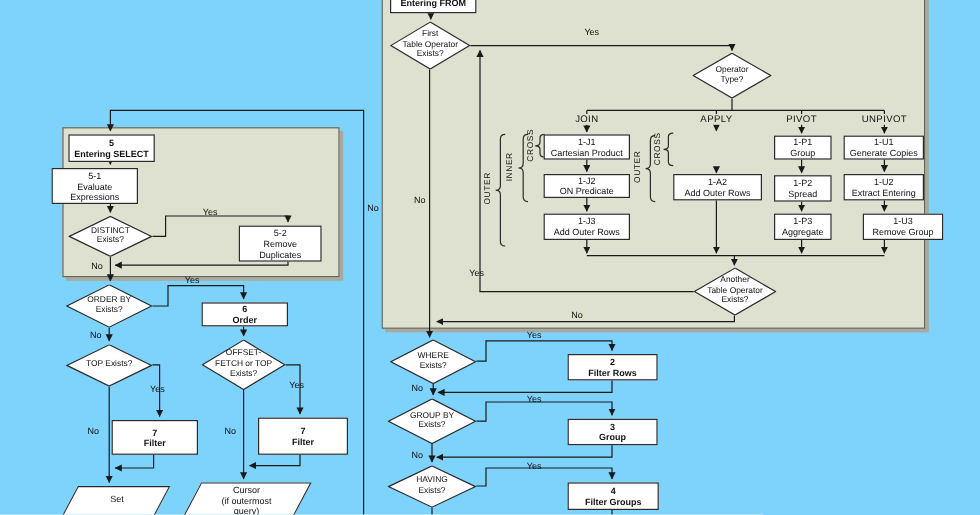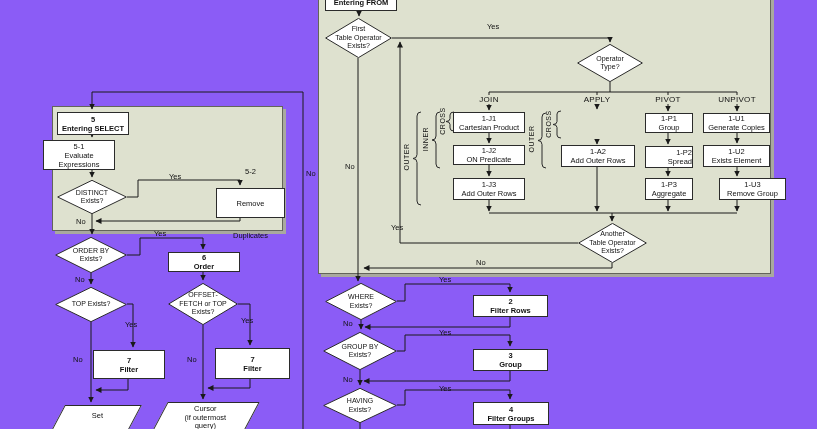--- a/index.html
+++ b/index.html
@@ -1,16 +1,16 @@
 <!DOCTYPE html>
 <html><head>
 <meta charset="utf-8">
 <style>
   html,body{margin:0;padding:0;background:#fff;}
-  #stage{position:relative;width:817px;height:429px;overflow:hidden;background:#8b5cf6;
+  #stage{position:relative;width:817px;height:429px;overflow:hidden;background:#7dd3fc;
          font-family:"Liberation Sans","DejaVu Sans",sans-serif;color:#111;}
   .region{position:absolute;background:#dee1cf;border:1px solid #63645a;box-shadow:3px 3px 0 #a9a99f;}
   #lines{position:absolute;left:0;top:0;z-index:2;}
   .pbox{position:absolute;z-index:3;background:#fff;border:1px solid #2b2b2b;
         display:flex;flex-direction:column;align-items:center;justify-content:center;
         font-size:7.5px;line-height:9px;text-align:center;}
   .pbox.bold{font-weight:bold;}
   .diamond{position:absolute;z-index:3;display:flex;align-items:center;justify-content:center;
         font-size:7px;line-height:8.5px;text-align:center;}
   .diamond .dshape{position:absolute;left:0;top:0;width:100%;height:100%;}
@@ -116,36 +116,36 @@
 
   <div class="pbox" style="left:561px;top:145px;width:72px;height:20px;">
     <span>1-A2</span>
     <span>Add Outer Rows</span>
   </div>
 
   <div class="pbox" style="left:645px;top:113px;width:46px;height:18px;">
     <span>1-P1</span>
     <span>Group</span>
   </div>
-  <div class="pbox" style="left:645px;top:146px;width:46px;height:20px;align-items:flex-end;">
+  <div class="pbox" style="left:645px;top:146px;width:46px;height:20px;">
     <span>1-P2</span>
     <span>Spread</span>
   </div>
   <div class="pbox" style="left:645px;top:178px;width:46px;height:20px;">
     <span>1-P3</span>
     <span>Aggregate</span>
   </div>
 
   <div class="pbox" style="left:703px;top:113px;width:65px;height:18px;">
     <span>1-U1</span>
     <span>Generate Copies</span>
   </div>
   <div class="pbox" style="left:703px;top:145px;width:65px;height:20px;">
     <span>1-U2</span>
-    <span>Exists Element</span>
+    <span>Extract Entering</span>
   </div>
   <div class="pbox" style="left:719px;top:178px;width:65px;height:20px;">
     <span>1-U3</span>
     <span>Remove Group</span>
   </div>
 
   <div class="pbox bold" style="left:473px;top:295px;width:73px;height:20px;">
     <span>2</span>
     <span>Filter Rows</span>
   </div>
@@ -160,21 +160,21 @@
 
   <div class="pbox bold" style="left:57px;top:112px;width:70px;height:21px;">
     <span>5</span>
     <span>Entering SELECT</span>
   </div>
   <div class="pbox" style="left:43px;top:140px;width:70px;height:28px;">
     <span>5-1</span>
     <span>Evaluate</span>
     <span>Expressions</span>
   </div>
-  <div class="pbox" style="left:216px;top:188px;width:67px;height:28px;gap:23px;">
+  <div class="pbox" style="left:199px;top:188px;width:67px;height:28px;">
     <span>5-2</span>
     <span>Remove</span>
     <span>Duplicates</span>
   </div>
   <div class="pbox bold" style="left:168px;top:252px;width:70px;height:18px;">
     <span>6</span>
     <span>Order</span>
   </div>
   <div class="pbox bold" style="left:93px;top:350px;width:70px;height:27px;">
     <span>7</span>

